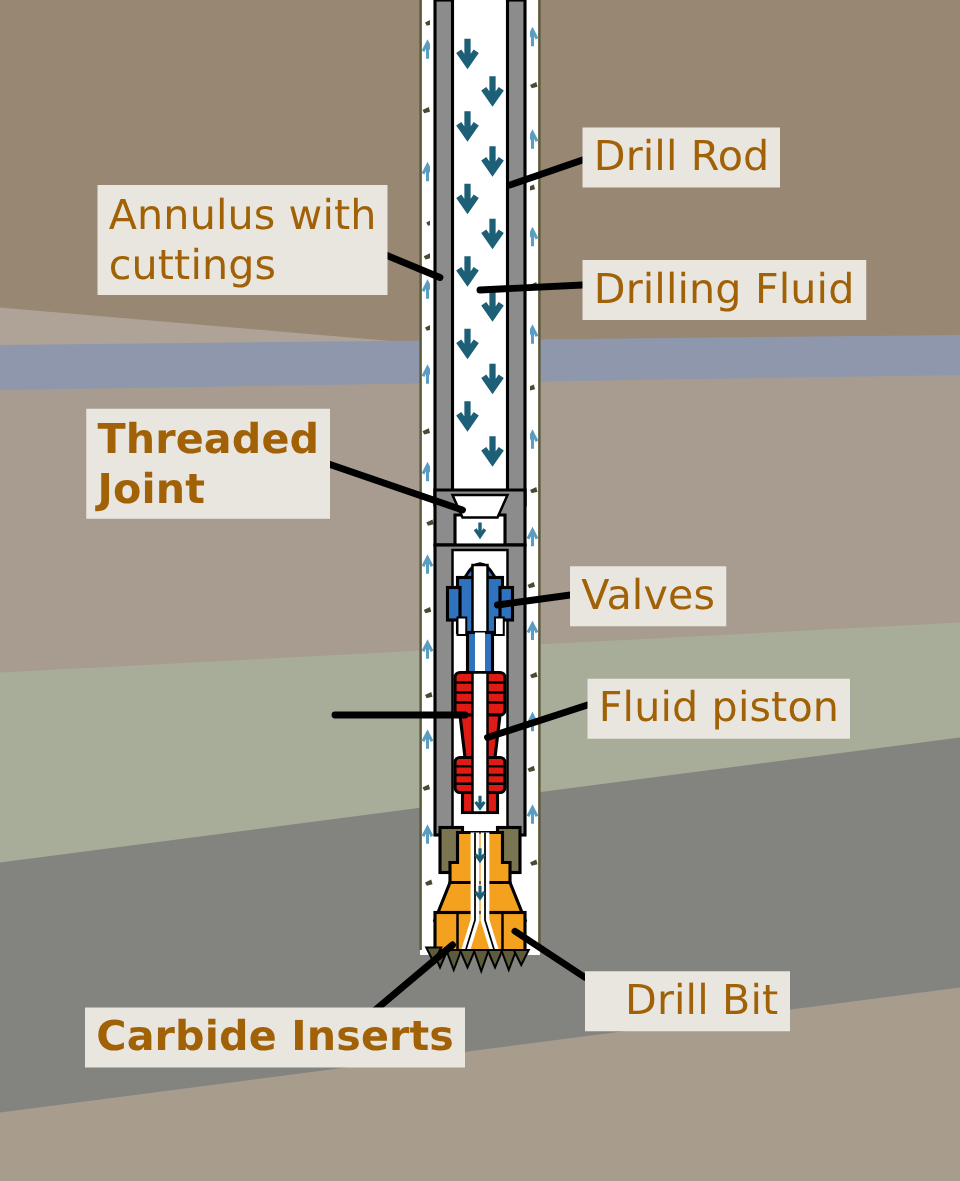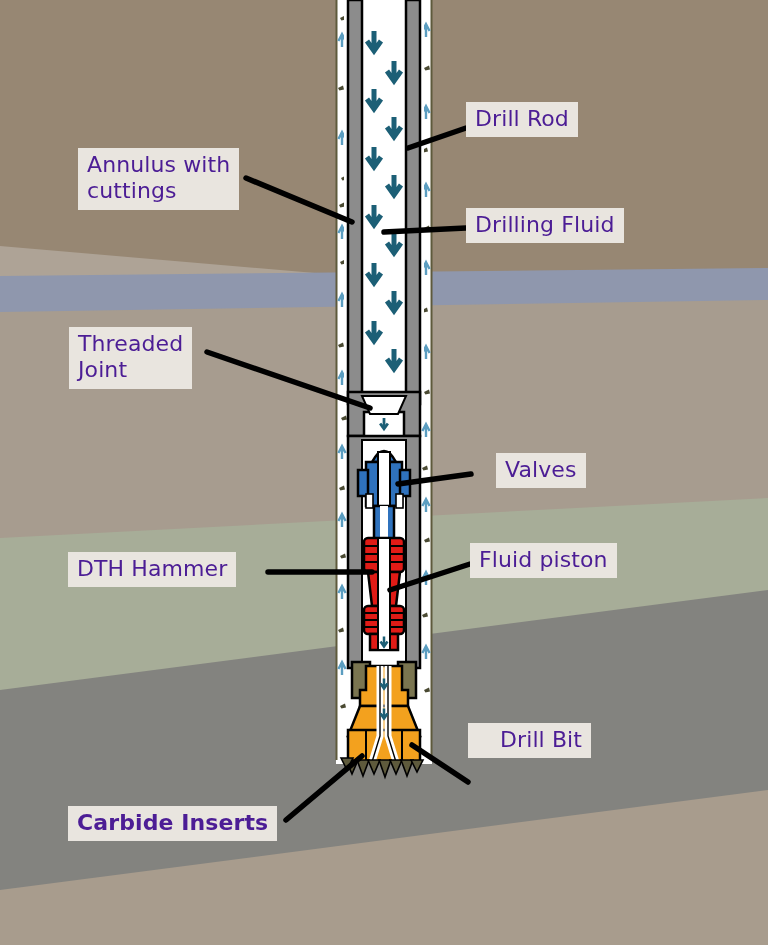--- a/index.html
+++ b/index.html
@@ -7,36 +7,36 @@
     width:768px;height:945px;overflow:hidden;position:relative;
     font-family:"DejaVu Sans","Liberation Sans",sans-serif;
     background:#8e8070;
   }
   #stage{position:absolute;inset:0;width:768px;height:945px;}
   .layer-svg{position:absolute;left:0;top:0;width:768px;height:945px;}
   
   .label{
     position:absolute;
     background:#e9e5df;
-    color:#4c1d95;
-    font-size:22px;
+    color:#a16207;
+    font-size:33px;
     line-height:1.18;
     padding:4px 9px 5px 9px;
     white-space:pre;
     letter-spacing:.1px;
   }
   .label.two{line-height:1.2;}
   .lbl-annulus{left:68px;top:148px;margin-left:10px;}
   .lbl-drillrod{left:466px;top:102px;}
   .lbl-fluid{left:466px;top:208px;}
-  .lbl-threaded{left:69px;top:327px;}
-  .lbl-valves{left:496px;top:453px;}
+  .lbl-threaded{left:69px;top:327px;font-weight:bold;}
+  .lbl-valves{left:456px;top:453px;}
   .lbl-dth{left:68px;top:552px;}
   .lbl-piston{left:470px;top:543px;}
-  .lbl-drillbit{left:468px;top:723px;padding-left:32px;}
+  .lbl-drillbit{left:468px;top:777px;padding-left:32px;}
   .lbl-carbide{left:68px;top:806px;font-weight:bold;}
 </style>
 </head>
 <body>
 
 <div id="stage">
 
   <svg class="layer-svg" viewBox="0 0 768 945">
     <defs>
       <clipPath id="rodClip">
@@ -346,18 +346,17 @@
     </g>
   </svg>
 
   <div class="label two lbl-annulus">Annulus with
 cuttings</div>
   <div class="label lbl-drillrod">Drill Rod</div>
   <div class="label lbl-fluid">Drilling Fluid</div>
   <div class="label two lbl-threaded">Threaded
 Joint</div>
   <div class="label lbl-valves">Valves</div>
-  <div class="label lbl-dth">DTH Hammer</div>
   <div class="label lbl-piston">Fluid piston</div>
   <div class="label lbl-drillbit">Drill Bit</div>
   <div class="label lbl-carbide">Carbide Inserts</div>
 
 </div>
 
 </body></html>

